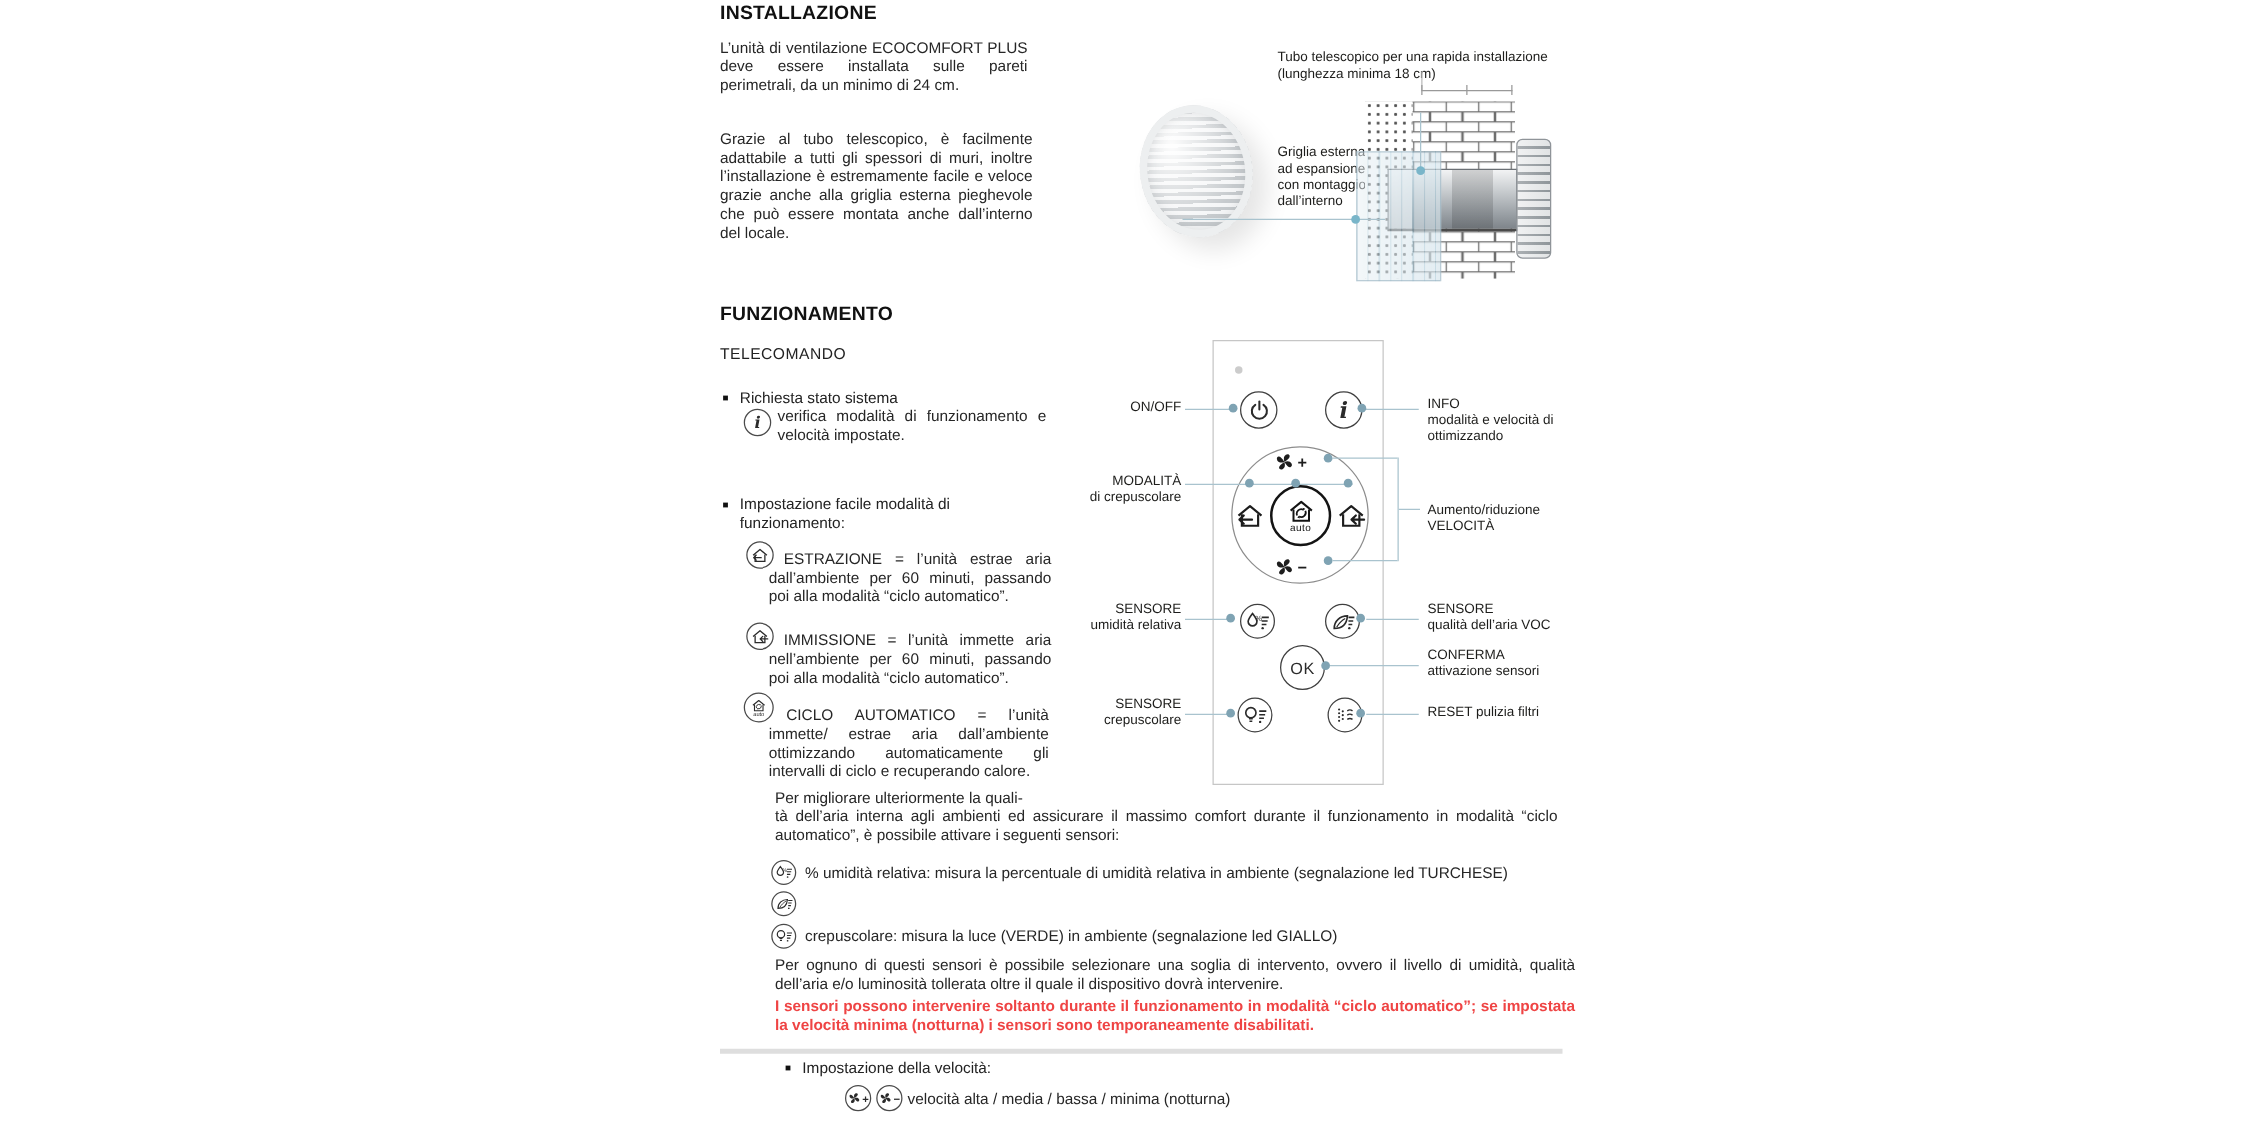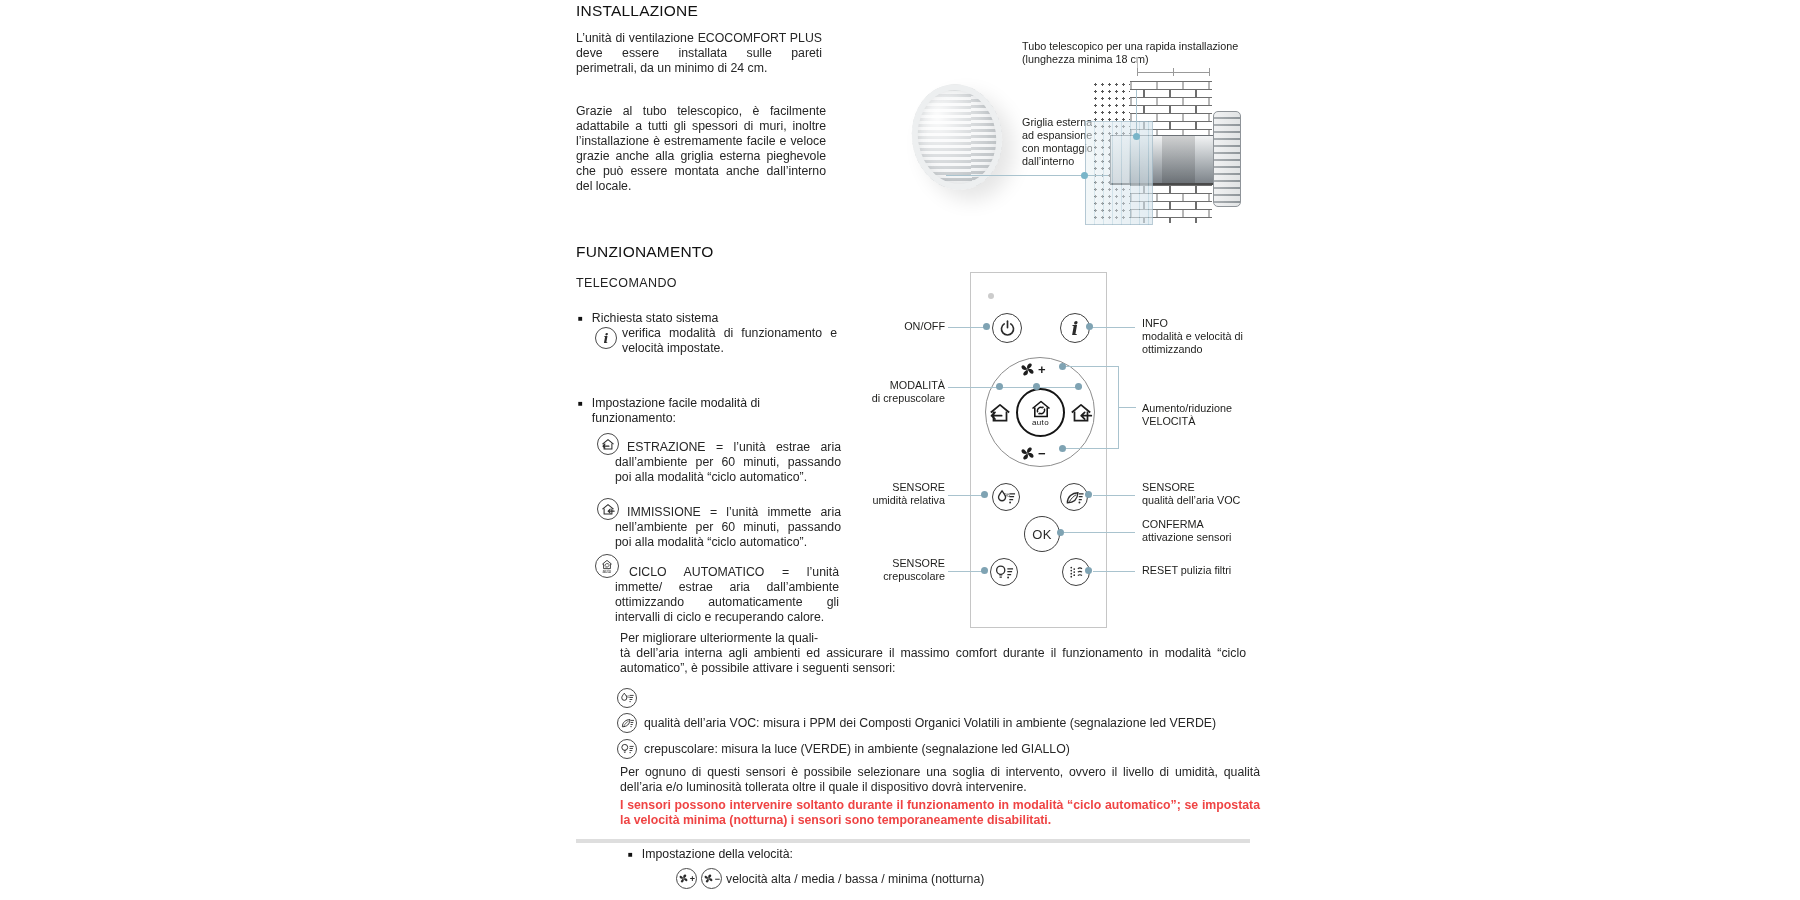--- a/index.html
+++ b/index.html
@@ -1,19 +1,19 @@
 <!DOCTYPE html>
 <html><head>
 <meta charset="utf-8">
 <style>
   html,body{margin:0;padding:0}
   body{width:1800px;height:900px;background:#ffffff;position:relative;overflow:hidden;
        font-family:"Liberation Sans","DejaVu Sans",sans-serif;color:#262626;}
   .abs{position:absolute}
-  .h1{font-size:15.5px;font-weight:400;color:#111;letter-spacing:.2px}
+  .h1{font-size:15.5px;font-weight:700;color:#111;letter-spacing:.2px}
   .sub{font-size:12.5px;color:#222;letter-spacing:.4px}
   .body-text{font-size:12.3px;line-height:15px;color:#262626;text-align:justify}
   .plain{text-align:left}
   .bold{font-weight:700;color:#ef4444}
   .bullet-row{display:flex;gap:9px;align-items:flex-start;font-size:12.3px;line-height:15px;color:#222}
   .sq{font-size:8px;line-height:15px;color:#111}
   .rlabel{position:absolute;font-size:10.8px;line-height:13px;color:#1d1d1b;white-space:pre-line}
   .rright{text-align:right}
   .lline{position:absolute;height:1px;background:#a9c3ce}
   .vline{position:absolute;width:1px;background:#a9c3ce}
@@ -316,28 +316,28 @@
 
 <div class="abs body-text plain" style="left:620px;top:631px;width:360px">Per migliorare ulteriormente la quali-</div>
 <div class="abs body-text" style="left:620px;top:646px;width:626px">tà dell’aria interna agli ambienti ed assicurare il massimo comfort durante il funzionamento in modalità “ciclo automatico”, è possibile attivare i seguenti sensori:</div>
 
 <div class="srow" style="left:617px;top:688px">
   <span class="circ" style="width:20px;height:20px">
       <svg class="ic" width="15" height="14" color="#2b2b2b">
         <use href="#sym-drop"></use>
       </svg>
     </span>
+  <span>% umidità relativa: misura la percentuale di umidità relativa in ambiente (segnalazione led TURCHESE)</span>
 </div>
 <div class="srow" style="left:617px;top:713px">
   <span class="circ" style="width:20px;height:20px">
       <svg class="ic" width="15" height="14" color="#2b2b2b">
         <use href="#sym-leaf"></use>
       </svg>
     </span>
-  <span>qualità dell’aria VOC: misura i PPM dei Composti Organici Volatili in ambiente (segnalazione led VERDE)</span>
 </div>
 <div class="srow" style="left:617px;top:739px">
   <span class="circ" style="width:20px;height:20px">
       <svg class="ic" width="15" height="14" color="#2b2b2b">
         <use href="#sym-bulb"></use>
       </svg>
     </span>
   <span>crepuscolare: misura la luce (VERDE) in ambiente (segnalazione led GIALLO)</span>
 </div>
 

